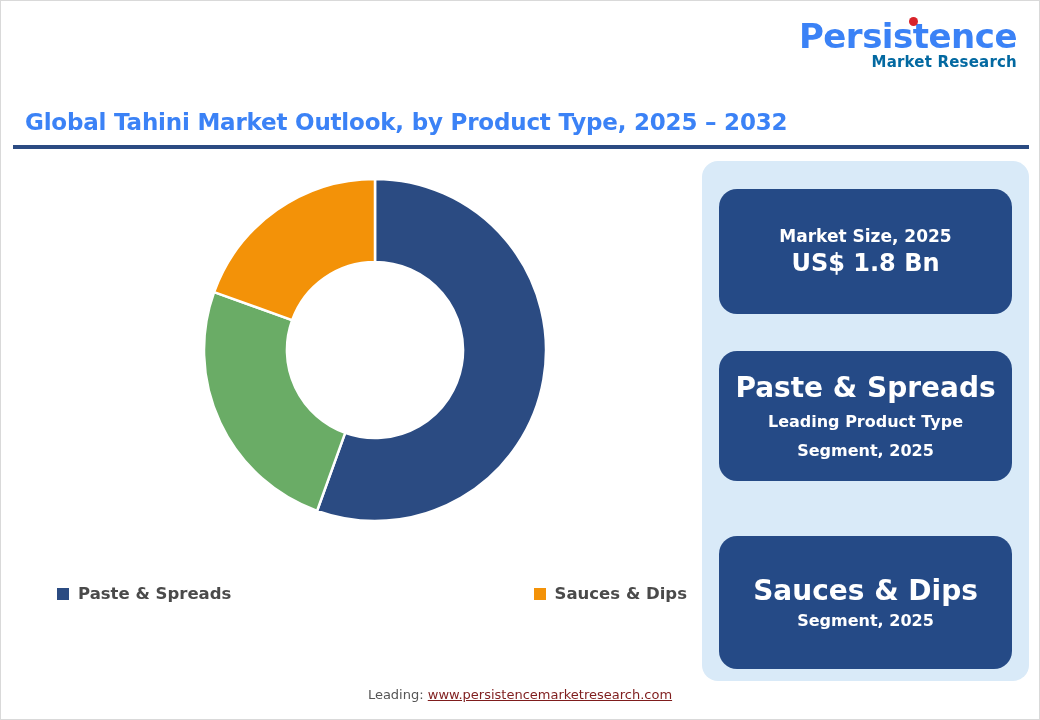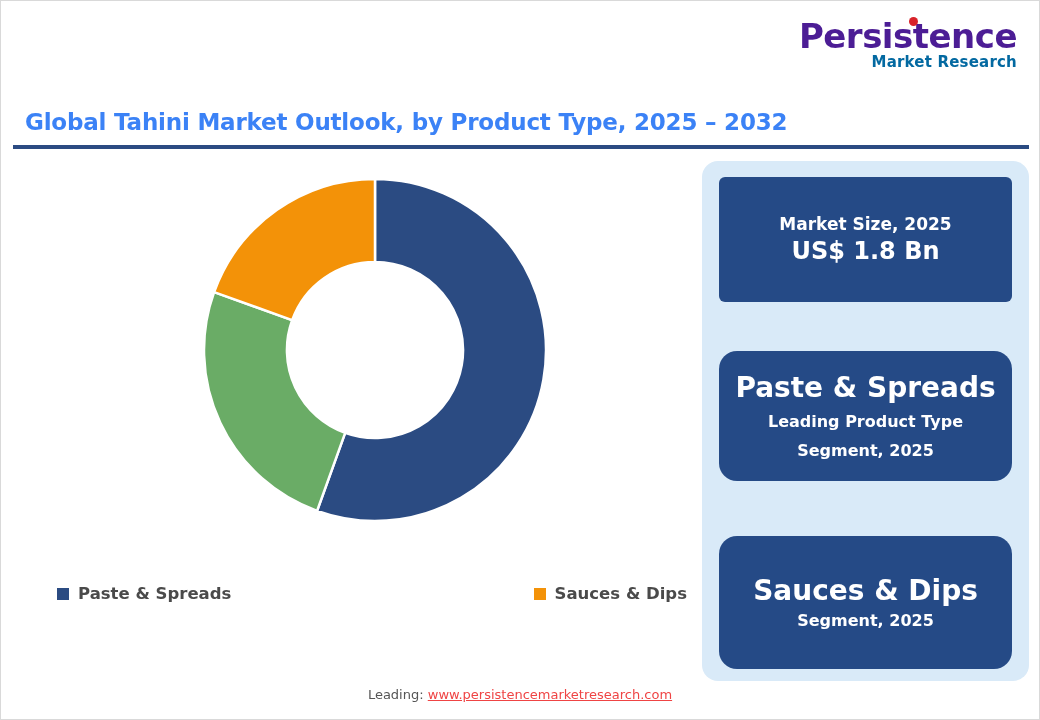--- a/index.html
+++ b/index.html
@@ -27,21 +27,21 @@
     top: 18px;
     right: 22px;
     width: 230px;
     text-align: right;
   }
   #logo-wordmark {
     font-family: "DejaVu Sans", sans-serif;
     font-weight: bold;
     font-size: 34px;
     letter-spacing: -0.5px;
-    color: #4c1d95;
+    color: #3b82f6;
     line-height: 1;
     position: relative;
     display: inline-block;
   }
   #logo-dot {
     position: absolute;
     width: 9px;
     height: 9px;
     border-radius: 50%;
     background: #D8232A;
@@ -134,21 +134,21 @@
     border-radius: 18px;
     color: #ffffff;
     text-align: center;
     display: flex;
     flex-direction: column;
     align-items: center;
     justify-content: center;
     box-sizing: border-box;
     padding: 8px 12px;
   }
-  #card-0 { top: 16px;  height: 125px; border-radius: 6px; }
+  #card-0 { top: 28px;  height: 125px; }
   #card-1 { top: 190px; height: 130px; }
   #card-2 { top: 375px; height: 133px; }
 
   .card-big {
     font-family: "DejaVu Sans", sans-serif;
     font-weight: bold;
     line-height: 1.12;
   }
   .card-small {
     font-family: "DejaVu Sans", sans-serif;
@@ -167,21 +167,21 @@
     position: absolute;
     left: 0;
     right: 0;
     top: 686px;
     text-align: center;
     font-family: "DejaVu Sans", sans-serif;
     font-size: 13px;
     color: #555555;
   }
   #footer a {
-    color: #ef4444;
+    color: #7f1d1d;
     text-decoration: underline;
   }
 </style>
 </head>
 <body>
 
 <div id="page">
 
   <div id="logo-area">
     <div id="logo-wordmark">

